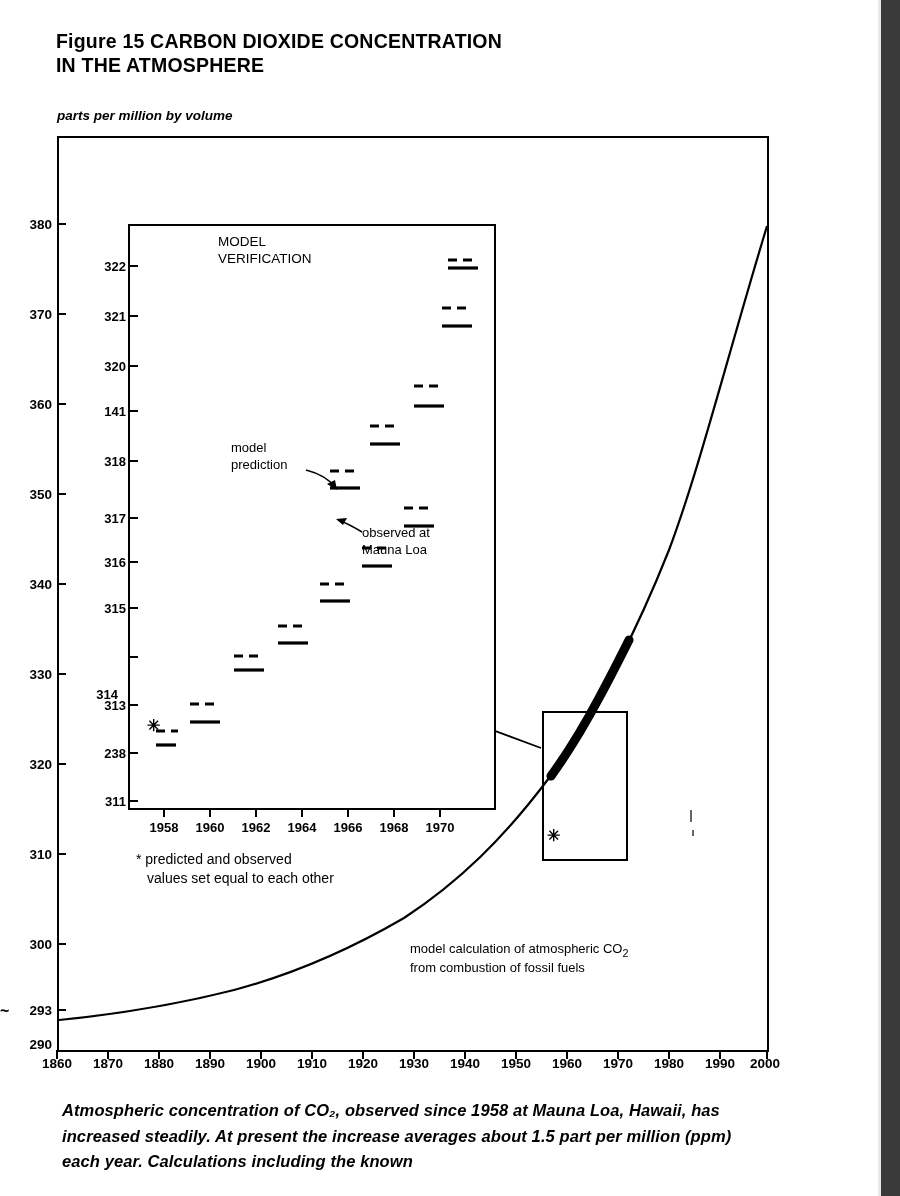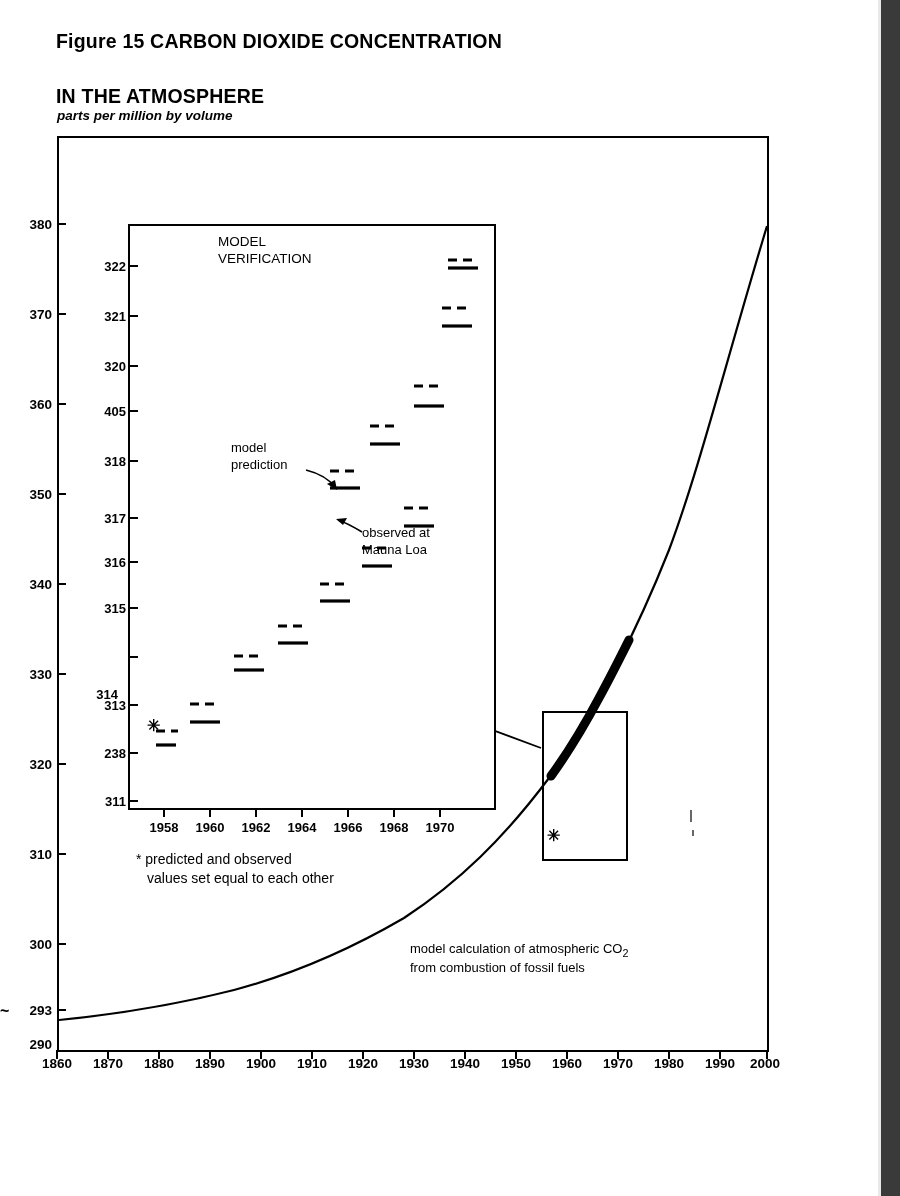--- a/index.html
+++ b/index.html
@@ -10,21 +10,21 @@
   }
   .page{position:absolute;left:0;top:0;width:734px;height:1196px;background:#fff;}
   .right-strip{position:absolute;left:878px;top:0;width:22px;height:1196px;background:#e9e9e9;}
   .right-strip .inner{position:absolute;left:3px;top:0;width:19px;height:1196px;background:#3a3a3a;}
 
   
   #fig-title{
     position:absolute;left:56px;top:30px;width:600px;
     font-size:19.5px;font-weight:bold;line-height:1.22;letter-spacing:.2px;
   }
-  #fig-title .line2{display:block;margin-top:31px;}
+  #fig-title .line2{display:block;}
 
   #axis-unit{
     position:absolute;left:57px;top:108px;
     font-size:13.5px;font-style:italic;font-weight:bold;
   }
 
   
   #plot-frame{
     position:absolute;left:57px;top:136px;width:712px;height:916px;
     border:2px solid #000;box-sizing:border-box;background:#fff;
@@ -230,21 +230,21 @@
 
   <div id="inset-title">
     <span>MODEL</span><br>
     <span>VERIFICATION</span>
   </div>
 
   <div>
     <span class="inset-ylabel" style="left:96px;top:266px;">322</span>
     <span class="inset-ylabel" style="left:96px;top:316px;">321</span>
     <span class="inset-ylabel" style="left:96px;top:366px;">320</span>
-    <span class="inset-ylabel" style="left:96px;top:411px;">405</span>
+    <span class="inset-ylabel" style="left:96px;top:411px;">141</span>
     <span class="inset-ylabel" style="left:96px;top:461px;">318</span>
     <span class="inset-ylabel" style="left:96px;top:518px;">317</span>
     <span class="inset-ylabel" style="left:96px;top:562px;">316</span>
     <span class="inset-ylabel" style="left:96px;top:608px;">315</span>
     <span class="inset-ylabel" style="left:88px;top:657px;margin-top:37px;">314</span>
     <span class="inset-ylabel" style="left:96px;top:705px;">313</span>
     <span class="inset-ylabel" style="left:96px;top:753px;">238</span>
     <span class="inset-ylabel" style="left:96px;top:801px;">311</span>
   </div>
   <div>
@@ -285,18 +285,19 @@
 
   <div class="anno" style="left:231px;top:440px;width:110px;">
     <span>model</span><br>
     <span>prediction</span>
   </div>
   <div class="anno" style="left:362px;top:525px;width:140px;">
     <span>observed at</span><br>
     <span>Mauna Loa</span>
   </div>
 
+  <div id="caption">Atmospheric concentration of CO₂, observed since 1958 at Mauna Loa, Hawaii, has increased steadily. At present the increase averages about 1.5 part per million (ppm) each year. Calculations including the known</div>
 
 </div>
 
 <div class="right-strip">
   <div class="inner"></div>
 </div>
 
 </body></html>

